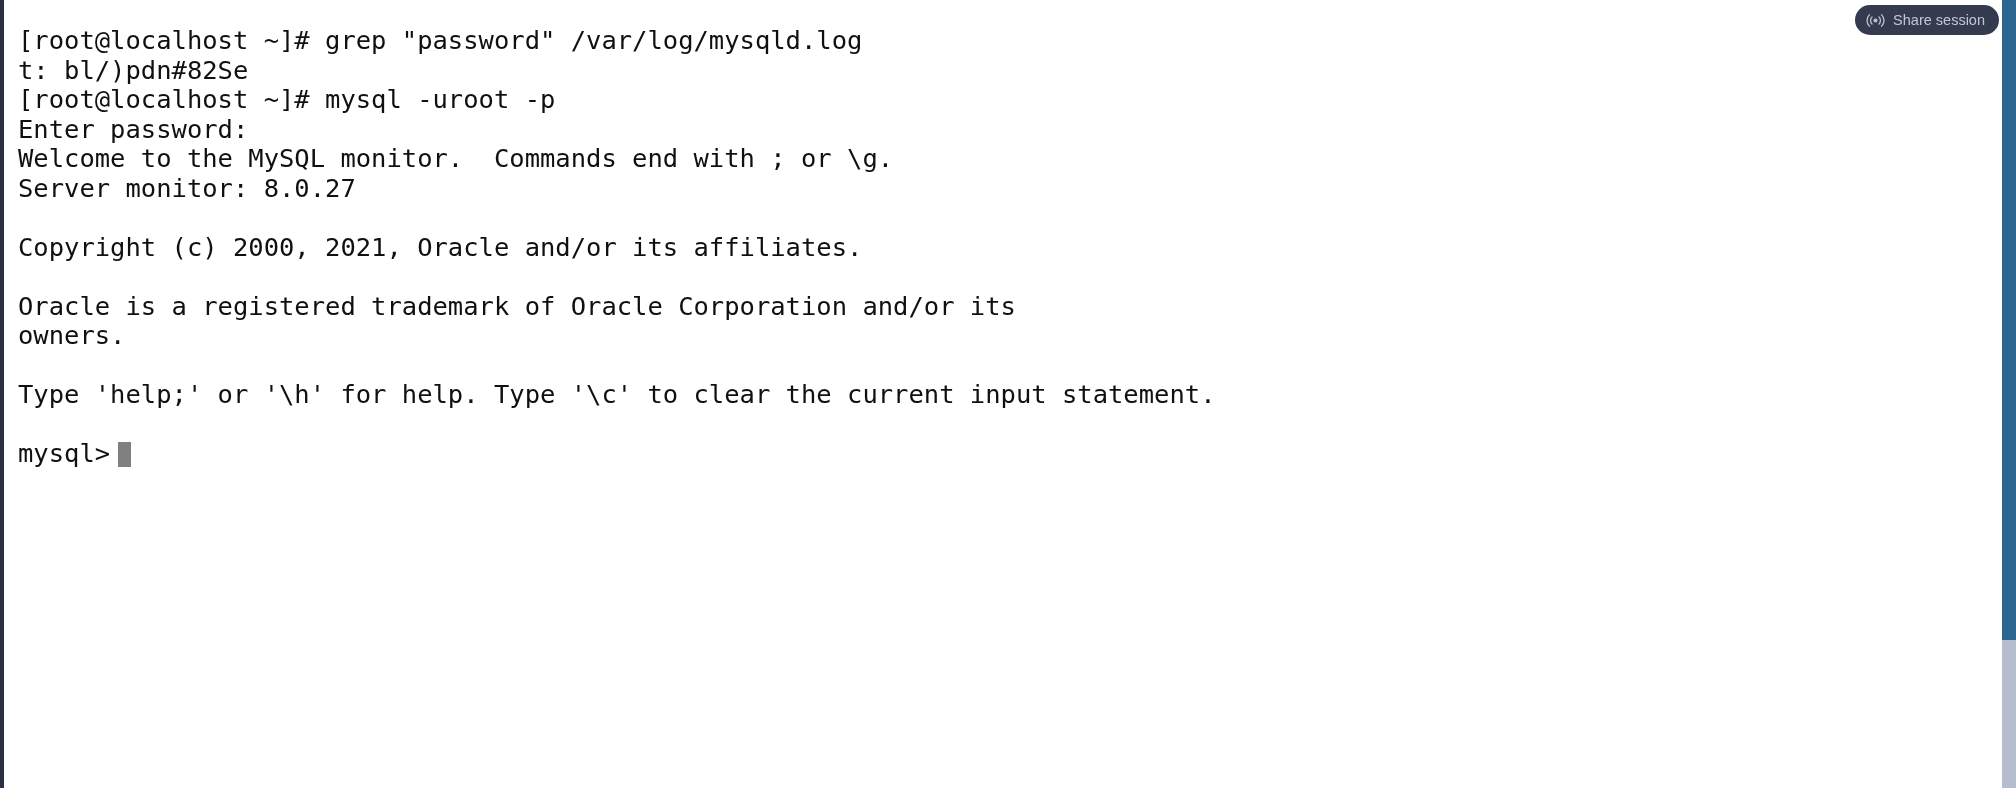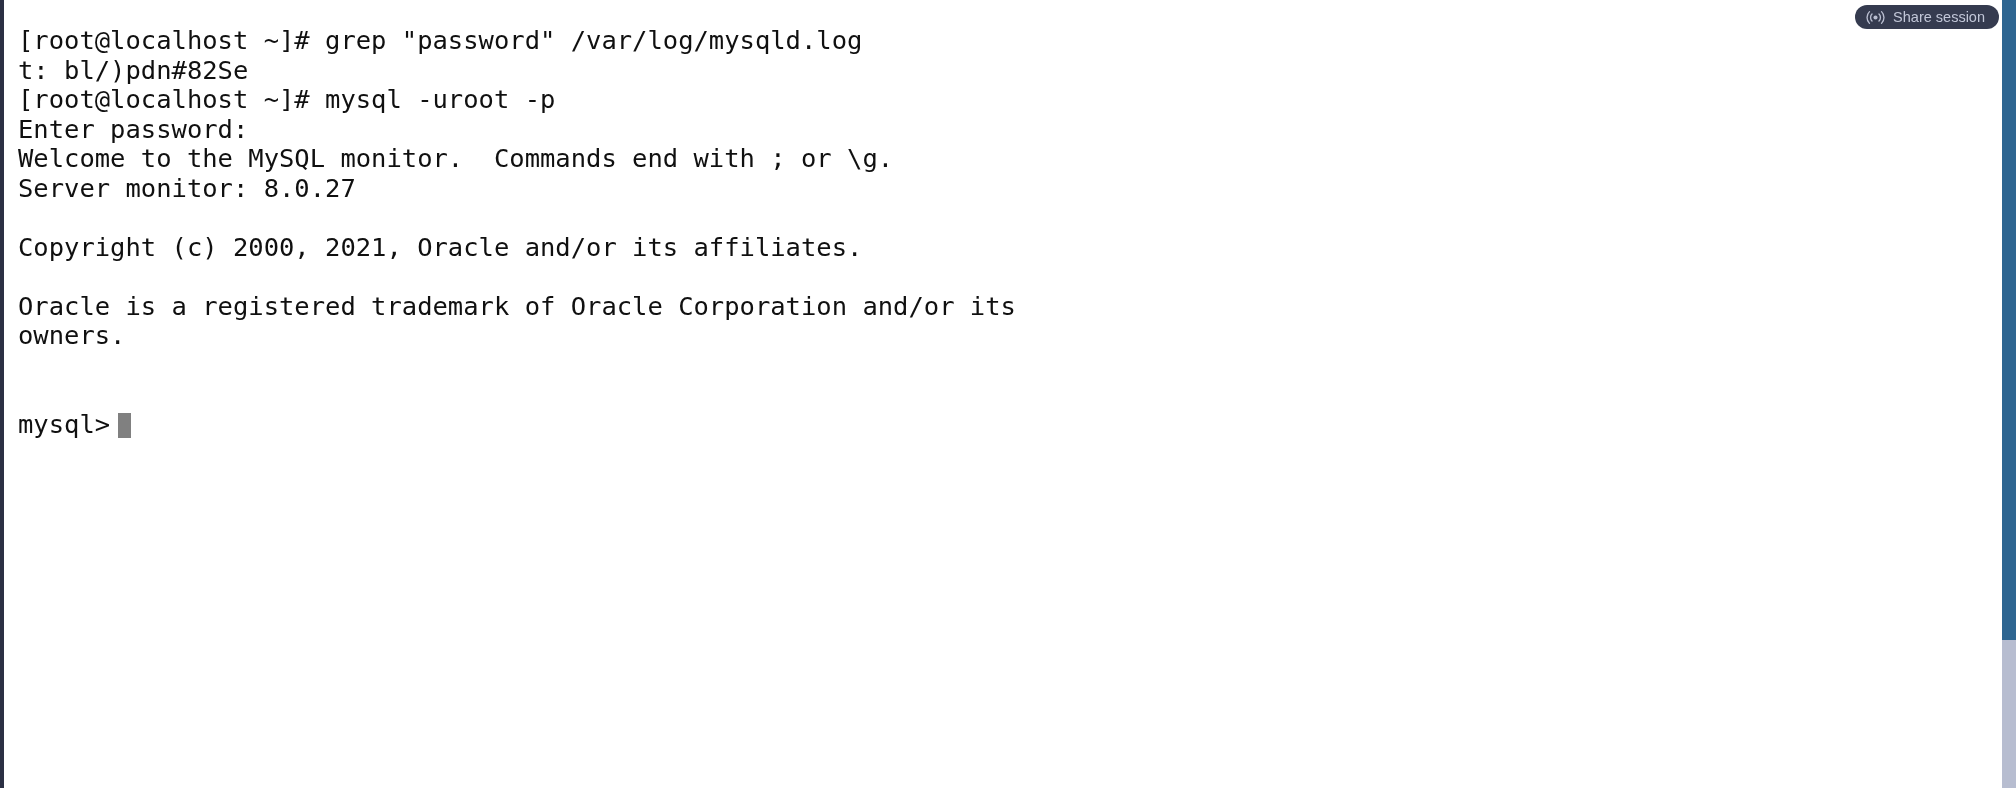--- a/index.html
+++ b/index.html
@@ -87,21 +87,21 @@
     background: #808080;
     vertical-align: -5px;
     margin-left: 8px;
   }
 
   
   .share-session {
     position: absolute;
     right: 17px;
     top: 5px;
-    height: 24px;
+    height: 30px;
     display: flex;
     align-items: center;
     gap: 8px;
     padding: 0 14px 0 11px;
     border-radius: 15px;
     background: #353b4f;
     font-family: "Liberation Sans", sans-serif;
     font-size: 14px;
     color: #b9bed0;
     cursor: pointer;
@@ -136,20 +136,21 @@
     <div class="line">[root@localhost ~]# mysql -uroot -p</div>
     <div class="line">Enter password:</div>
     <div class="line">Welcome to the MySQL monitor.  Commands end with ; or \g.</div>
     <div class="line">Server monitor: 8.0.27</div>
     <div class="line blank"></div>
     <div class="line">Copyright (c) 2000, 2021, Oracle and/or its affiliates.</div>
     <div class="line blank"></div>
     <div class="line">Oracle is a registered trademark of Oracle Corporation and/or its</div>
     <div class="line">owners.</div>
     <div class="line blank"></div>
+    <div class="line">Type 'help;' or '\h' for help. Type '\c' to clear the current input statement.</div>
     <div class="line blank"></div>
 
     <div class="line"><span>mysql&gt;</span><span class="cursor-block"></span></div>
 
   </div>
 
   <div class="scrollbar-track">
     <div class="scrollbar-thumb"></div>
   </div>
 

